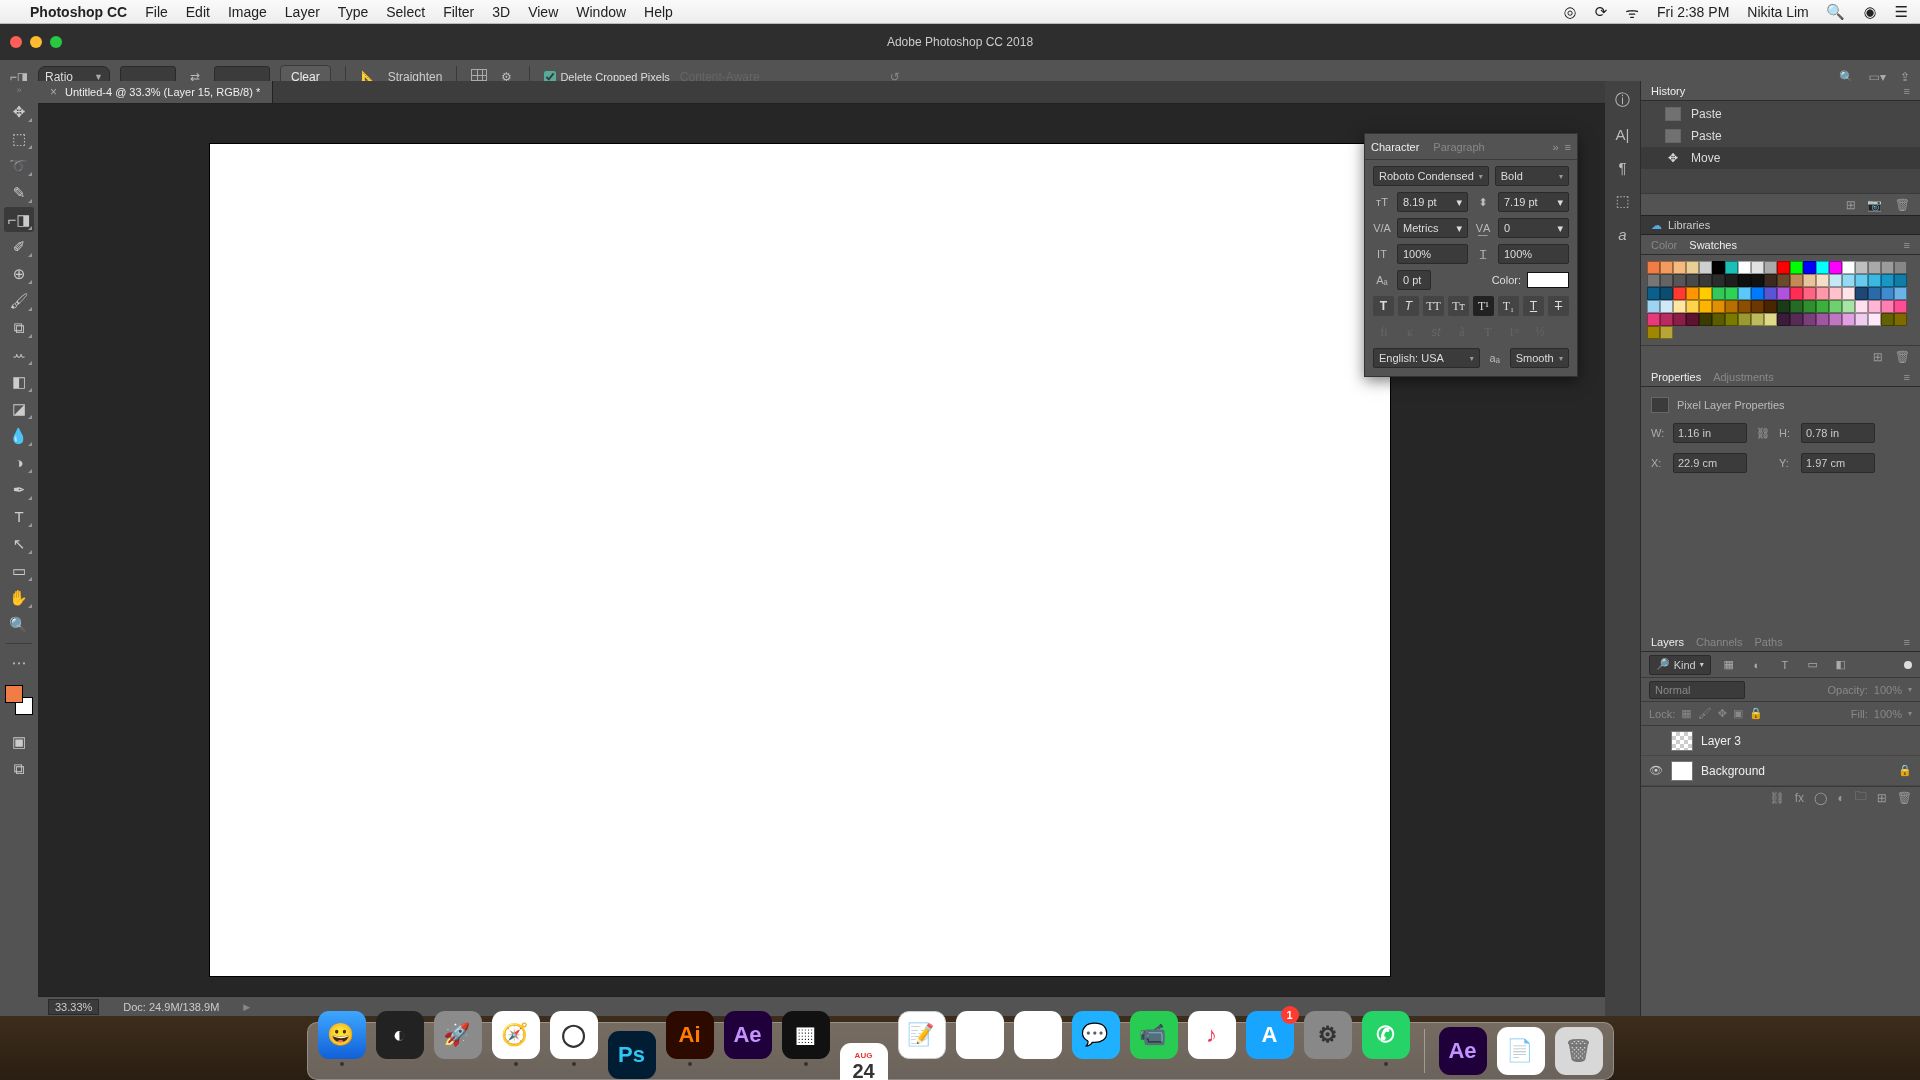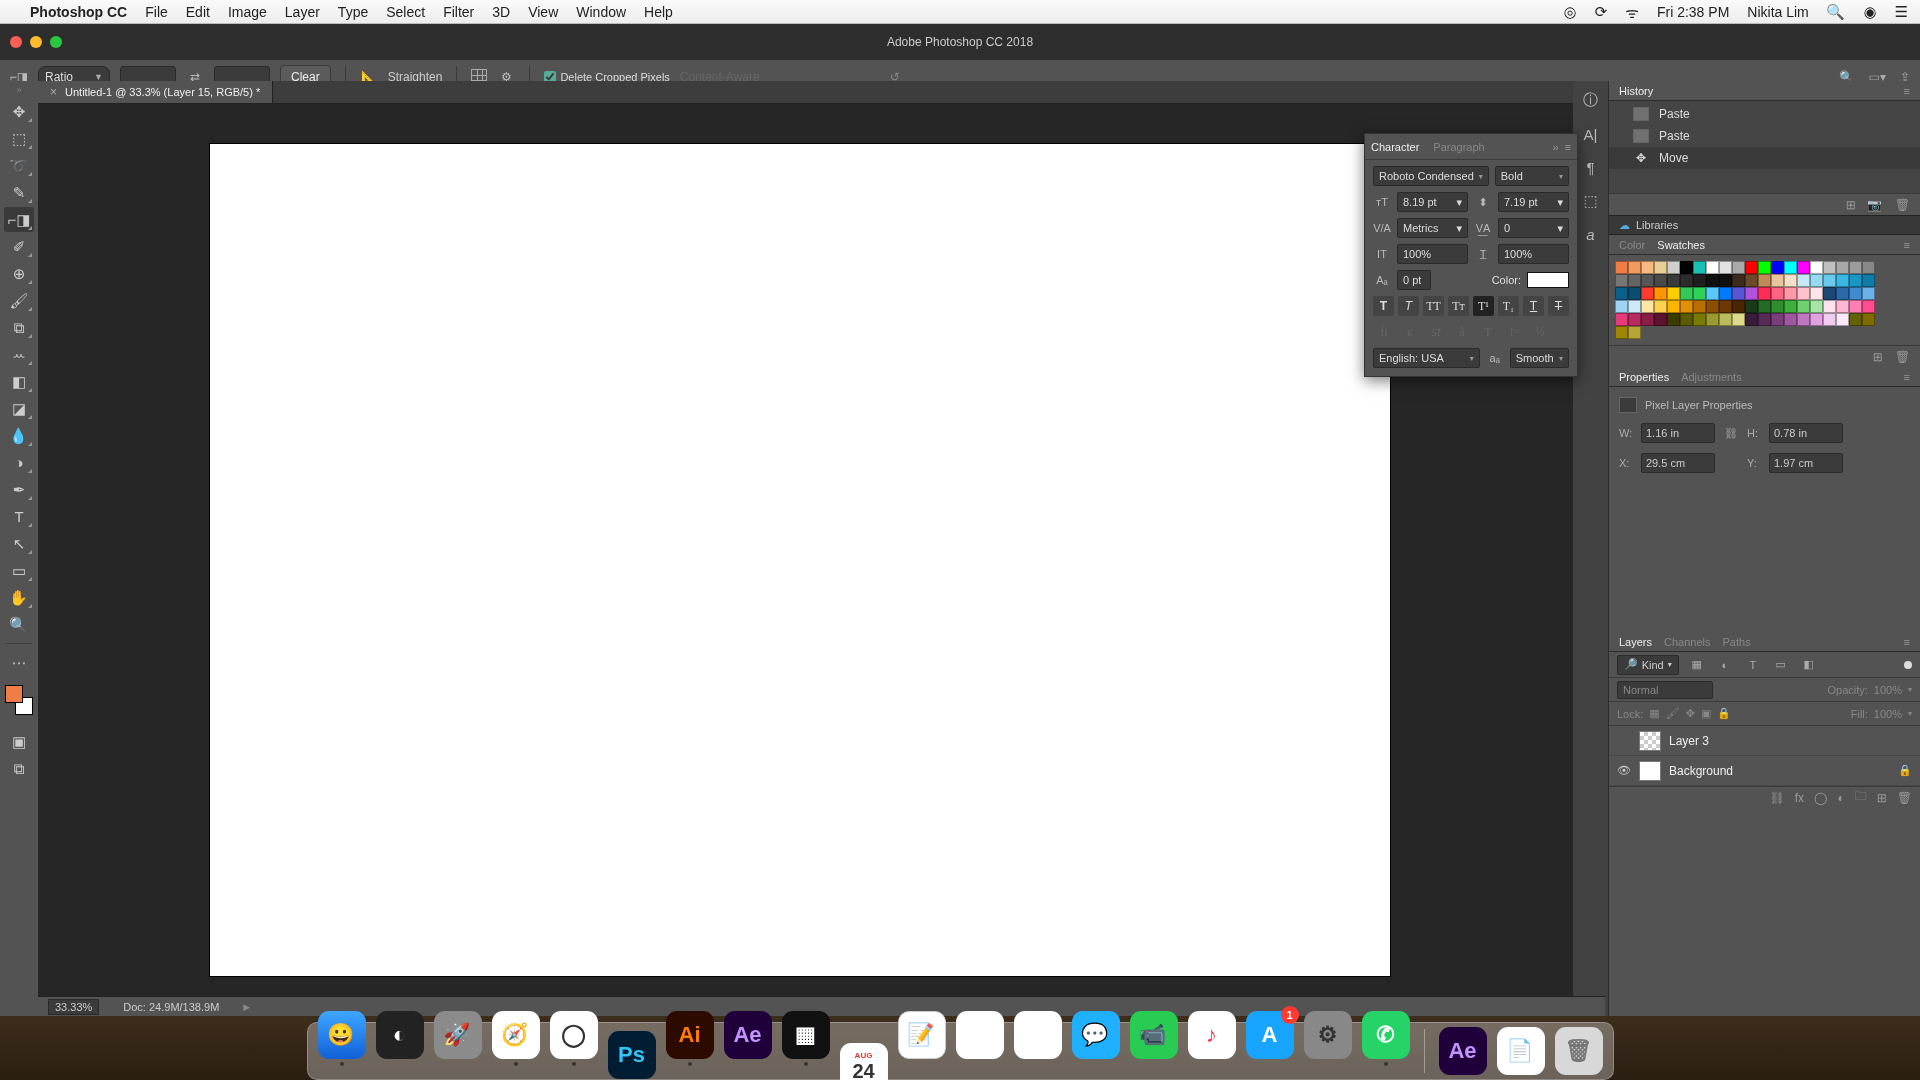--- a/index.html
+++ b/index.html
@@ -65,21 +65,21 @@
 .pn-swatch { width:42px; height:16px; background:#fff; border:1px solid #111; }
 .typestyle-row { display:flex; gap:4px; }
 .typestyle-row .ts { width:22px; height:20px; background:#444; display:flex; align-items:center; justify-content:center; font-family:Georgia,serif; border-radius:2px; color:#ddd; font-size:12px; }
 .typestyle-row .ts.sel { background:#222; }
 .typestyle-row .ts.dim{ color:#666; background:transparent; }
 
 
 .icon-strip { width:35px; background:#424242; display:flex; flex-direction:column; align-items:center; padding-top:10px; gap:16px; color:#bbb; font-size:15px; }
 
 
-.panels { width:312px; background:#535353; display:flex; flex-direction:column; color:#ccc; font-size:11px; border-left:1px solid #2c2c2c; }
+.panels { width:280px; background:#535353; display:flex; flex-direction:column; color:#ccc; font-size:11px; border-left:1px solid #2c2c2c; }
 .panel-head { height:20px; border-bottom:1px solid #2c2c2c; display:flex; align-items:center; padding:0 10px; gap:12px; }
 .panel-head .tab { color:#888; }
 .panel-head .tab.active { color:#eee; font-weight:500; }
 .panel-head .menu { margin-left:auto; color:#999; }
 .panel-foot { height:22px; border-top:1px solid #3a3a3a; display:flex; justify-content:flex-end; align-items:center; gap:12px; padding:0 10px; color:#999; font-size:12px; }
 
 .history-body { height:92px; overflow:hidden; background:#454545; padding:2px 0; }
 .hist-item { height:22px; display:flex; align-items:center; padding:0 24px; gap:10px; font-size:12px; color:#ddd; }
 .hist-item.sel { background:#3a3a3a; }
 .hist-ic { width:16px; height:14px; background:#717171; border:1px solid #666; }
@@ -244,21 +244,21 @@
       <div class="bg"></div>
     </div>
     <div class="tool" style="margin-top:12px">▣</div>
     <div class="tool">⧉</div>
   </div>
 
   <div class="center">
     <div class="tabs">
       <div class="doc-tab">
         <span class="x">×</span>
-        <span>Untitled-1 @ 33.3% (Layer 15, RGB/5) *</span>
+        <span>Untitled-4 @ 33.3% (Layer 15, RGB/8) *</span>
       </div>
     </div>
     <div class="canvas-area">
       <div class="canvas"></div>
     </div>
   </div>
 
   <div class="icon-strip">
     <span>ⓘ</span>
     <span>A|</span>
@@ -431,21 +431,21 @@
           </div>
         <span class="link-ic">⛓</span>
         <span class="lbl">H:</span>
         <div class="val">
             <span>0.78 in</span>
           </div>
       </div>
       <div class="dims-row">
         <span class="lbl">X:</span>
         <div class="val">
-            <span>29.5 cm</span>
+            <span>22.9 cm</span>
           </div>
         <span class="link-ic"></span>
         <span class="lbl">Y:</span>
         <div class="val">
             <span>1.97 cm</span>
           </div>
       </div>
     </div>
 
     <div class="panel-head">

